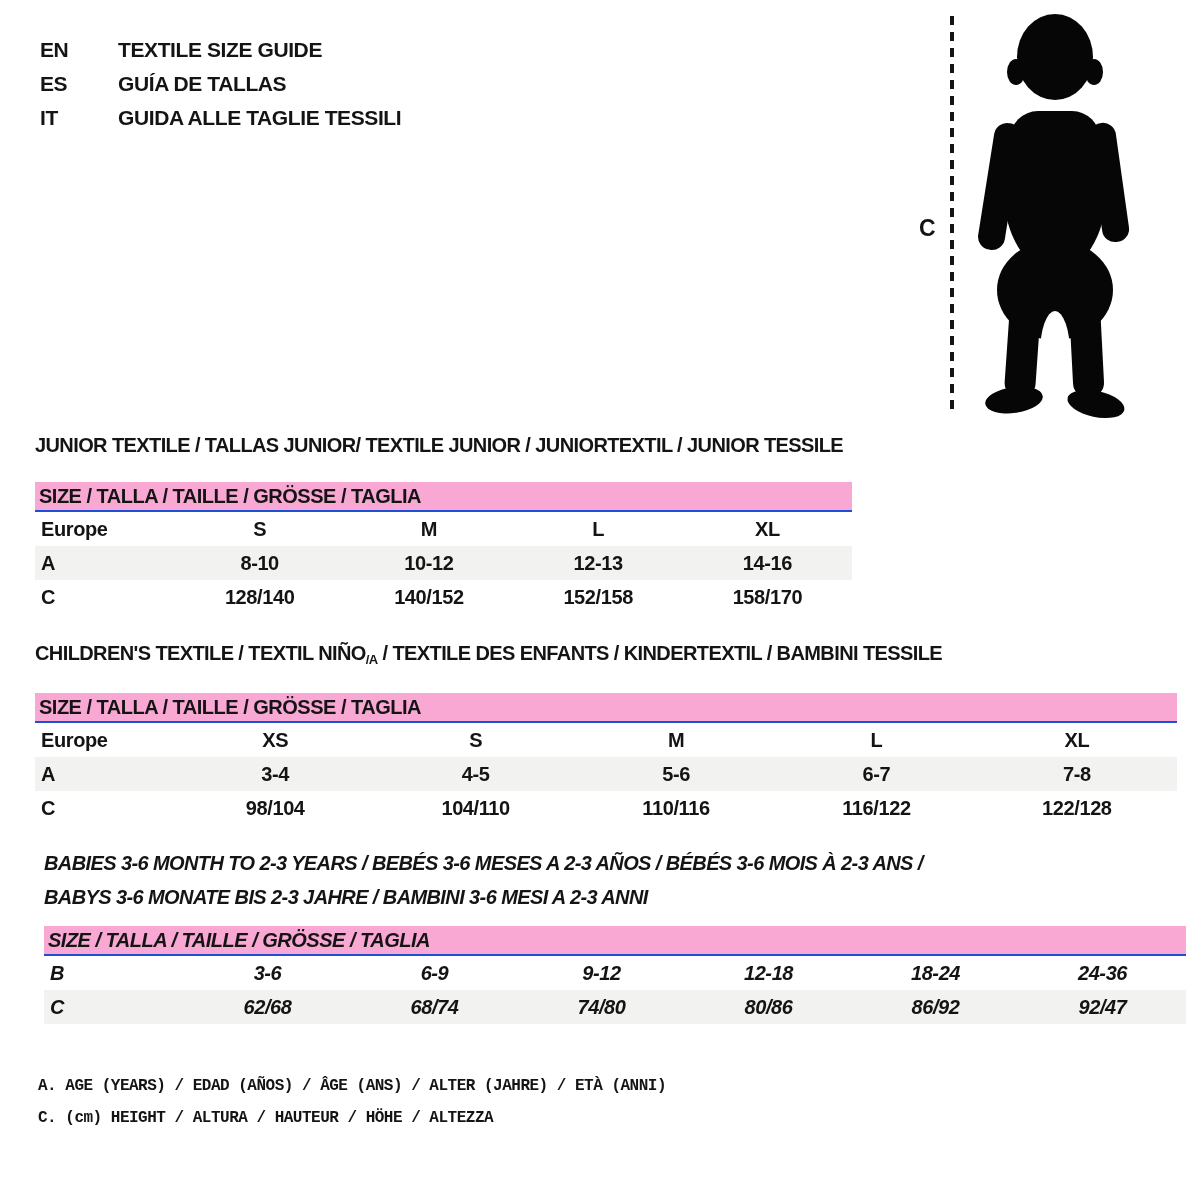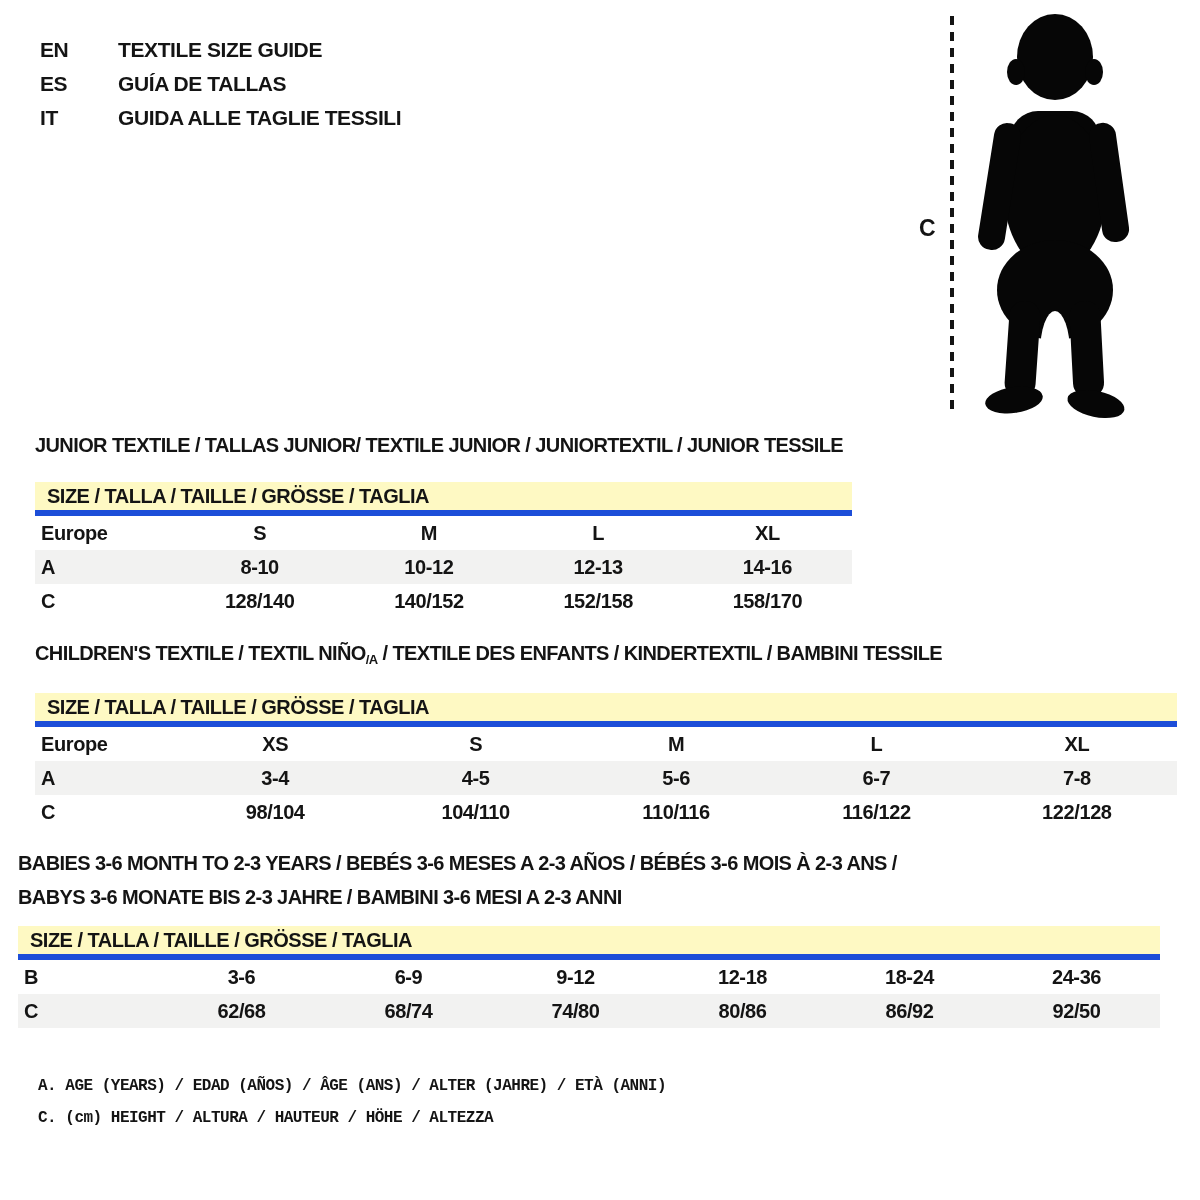--- a/index.html
+++ b/index.html
@@ -20,30 +20,30 @@
   
   .figure { left:905px; top:8px; width:250px; height:415px; }
   .height-label { position:absolute; left:14px; top:207px;
                   font-weight:700; font-size:23px; }
 
   
   .section { width:817px; }
   .section.wide { width:1142px; }
   .sec-junior   { left:35px; top:433px; }
   .sec-children { left:35px; top:641px; }
-  .sec-babies   { left:18px; top:846px; }
+  .sec-babies   { left:44px; top:846px;font-style:italic; }
 
   .section-title { font-weight:700; font-size:20px; letter-spacing:-0.6px;
                    white-space:nowrap; line-height:24px; }
   .section-title .subscript { font-size:13px; position:relative; top:4px; }
   .title-gap1 { margin-bottom:25px; }
   .title-gap3 { margin-bottom:12px; }
 
-  .size-bar { background:#fef9c3; border-bottom:6px solid #1d4ed8;
-              height:28px; line-height:28px; padding-left:12px;
+  .size-bar { background:#f9a8d4; border-bottom:2px solid #1d4ed8;
+              height:28px; line-height:28px; padding-left:4px;
               font-weight:700; font-size:20px; letter-spacing:-0.5px; }
 
   .trow { display:flex; height:34px; align-items:center;
           font-weight:700; font-size:20px; letter-spacing:-0.4px; }
   .trow.shaded { background:#f2f2f1; }
   .label-cell { width:140px; padding-left:6px; box-sizing:border-box; }
   .value-cell { flex:1; text-align:center; }
 
   
   .legend { left:38px; top:1070px; }
@@ -169,21 +169,21 @@
         <div class="value-cell">18-24</div>
         <div class="value-cell">24-36</div>
       </div>
       <div class="trow shaded">
         <div class="label-cell">C</div>
         <div class="value-cell">62/68</div>
         <div class="value-cell">68/74</div>
         <div class="value-cell">74/80</div>
         <div class="value-cell">80/86</div>
         <div class="value-cell">86/92</div>
-        <div class="value-cell">92/50</div>
+        <div class="value-cell">92/47</div>
       </div>
     </div>
 </div>
 
 <div class="abs legend">
   <div class="legend-line">A. AGE (YEARS) / EDAD (AÑOS) / ÂGE (ANS) / ALTER (JAHRE) / ETÀ (ANNI)</div>
   <div class="legend-line">C. (cm) HEIGHT / ALTURA / HAUTEUR / HÖHE / ALTEZZA</div>
 </div>
 
 </body></html>

